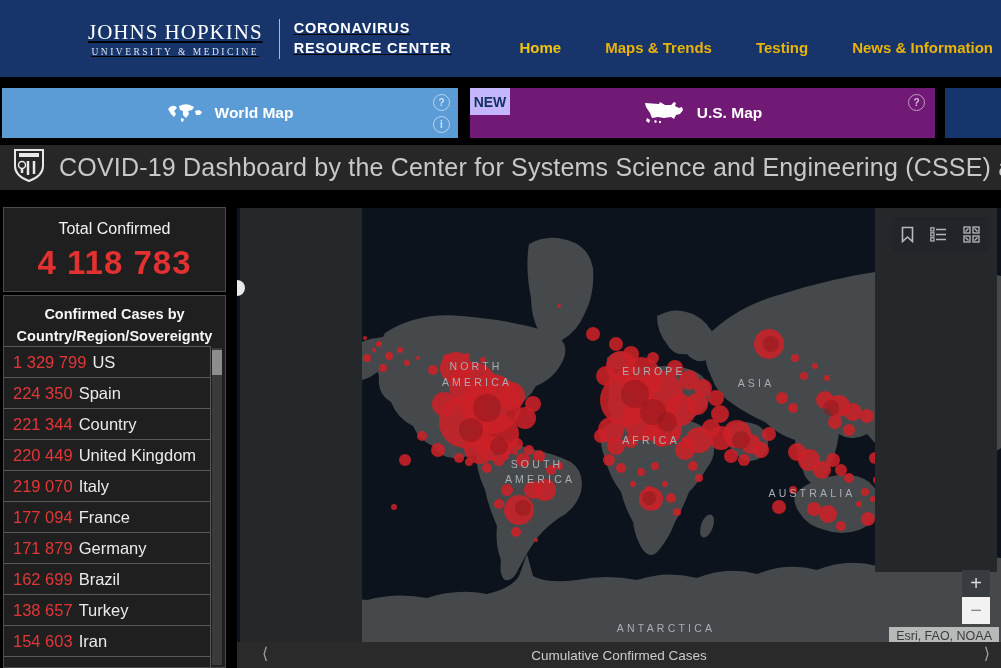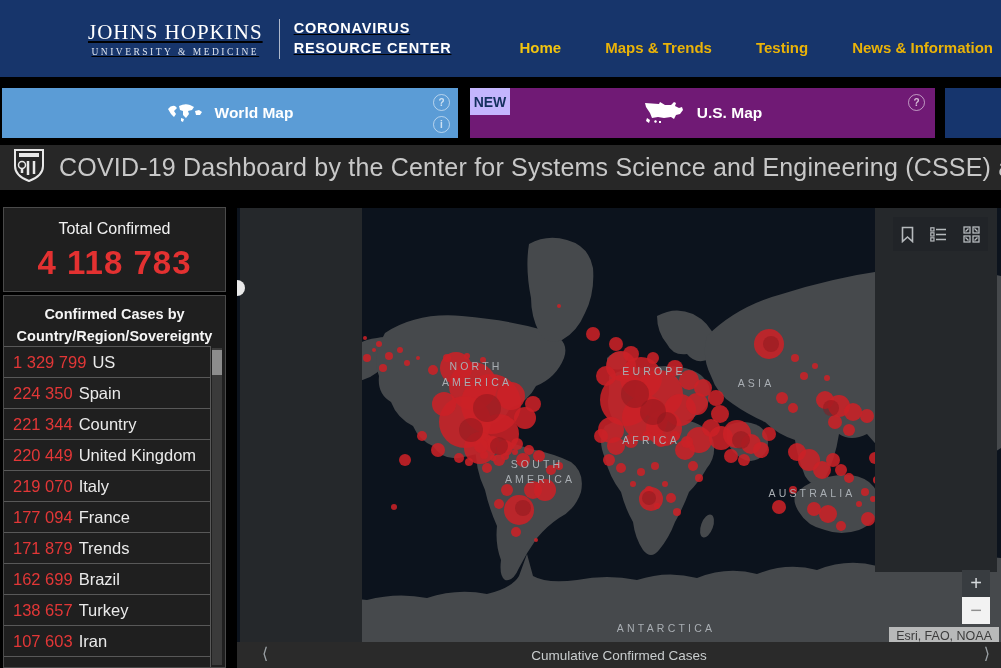--- a/index.html
+++ b/index.html
@@ -179,32 +179,32 @@
           <div class="c-row">
             <span class="num">219 070</span>
             <span class="cname">Italy</span>
           </div>
           <div class="c-row">
             <span class="num">177 094</span>
             <span class="cname">France</span>
           </div>
           <div class="c-row">
             <span class="num">171 879</span>
-            <span class="cname">Trends</span>
+            <span class="cname">Germany</span>
           </div>
           <div class="c-row">
             <span class="num">162 699</span>
             <span class="cname">Brazil</span>
           </div>
           <div class="c-row">
             <span class="num">138 657</span>
             <span class="cname">Turkey</span>
           </div>
           <div class="c-row">
-            <span class="num">107 603</span>
+            <span class="num">154 603</span>
             <span class="cname">Iran</span>
           </div>
           <div class="c-row"></div>
         </div>
       <div class="sb-track">
         <div class="sb-thumb"></div>
       </div>
     </div>
   </aside>
 

